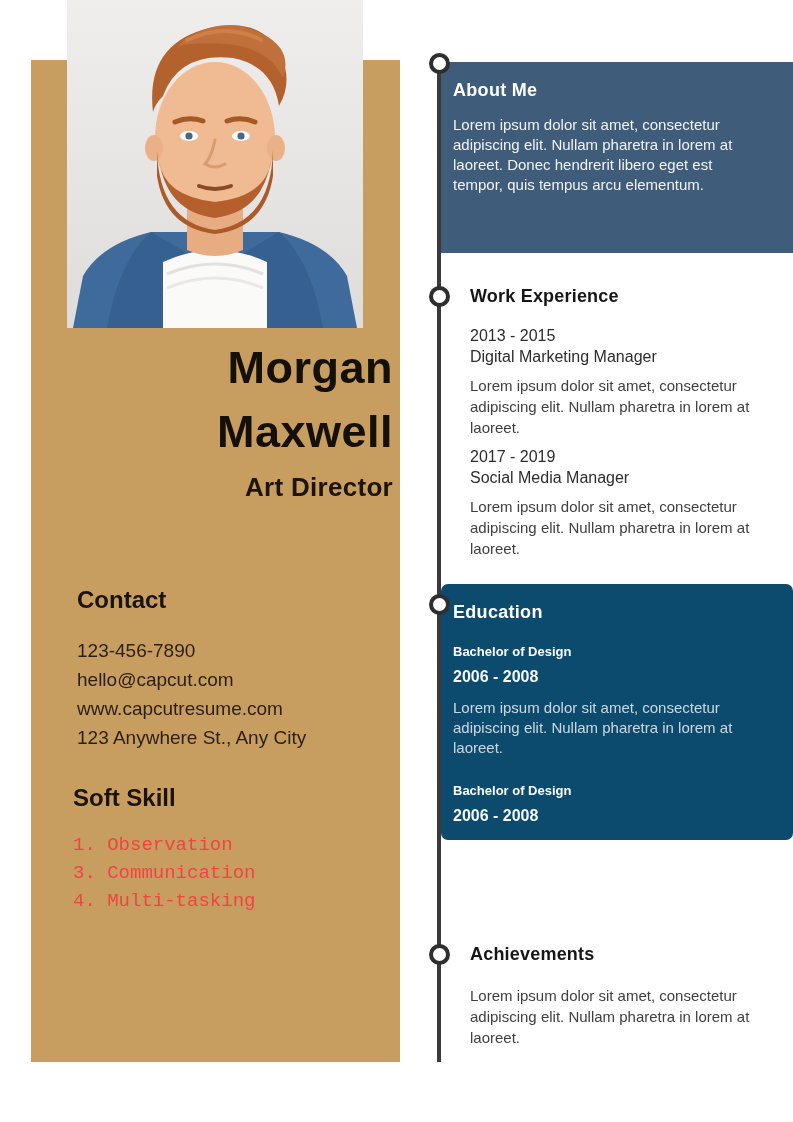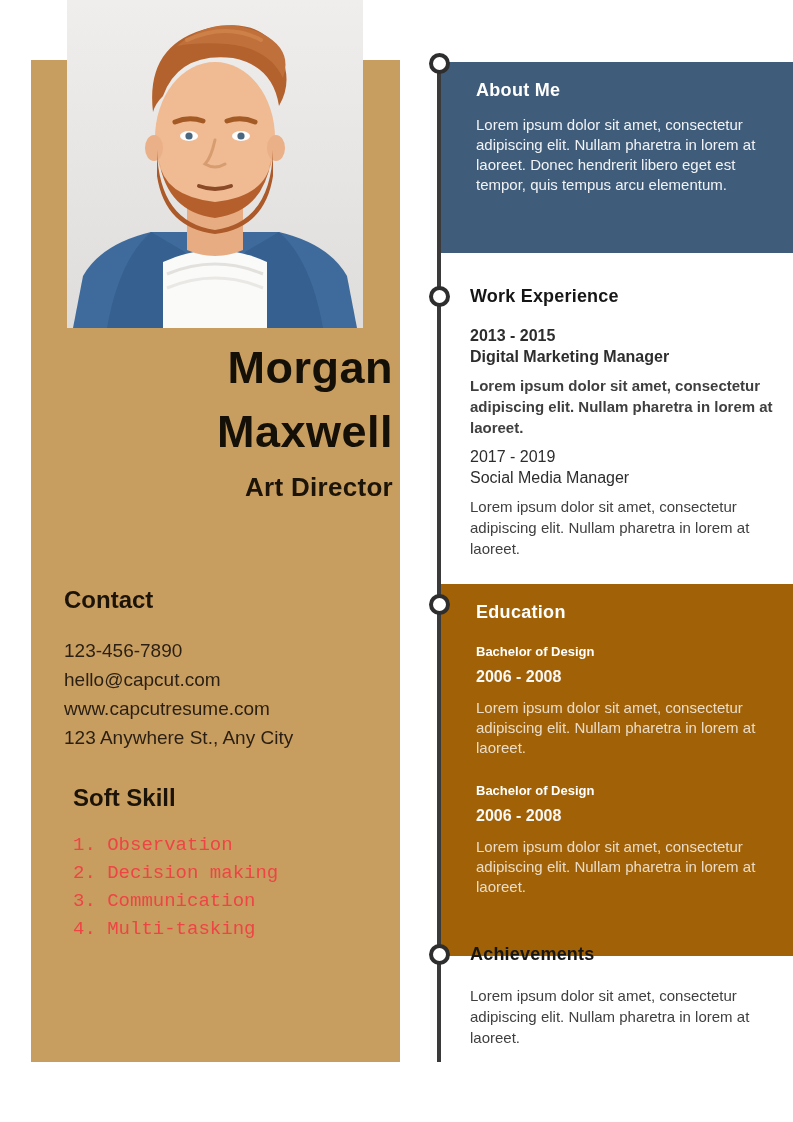--- a/index.html
+++ b/index.html
@@ -18,21 +18,21 @@
   .photo{
     position:absolute;left:67px;top:0;width:296px;height:328px;
     overflow:hidden;background:#E9E8E6;
   }
   .photo svg{display:block;width:100%;height:100%;}
 
   .name-block{position:absolute;left:73px;top:336px;width:320px;color:#1d1409;text-align:right;}
   .name-line{font-size:45px;font-weight:700;line-height:64px;letter-spacing:.5px;color:#151007;}
   .job-title{margin-top:8px;font-size:26px;font-weight:700;letter-spacing:.3px;color:#1d1409;}
 
-  .contact-block{position:absolute;left:64px;top:586px;width:320px;color:#241a0e;}
+  .contact-block{position:absolute;left:77px;top:586px;width:320px;color:#241a0e;}
   .side-heading{font-size:24px;font-weight:700;color:#1b1308;}
   .contact-list{margin-top:22px;font-size:19px;line-height:29px;color:#2a1f12;}
   .skills-block{position:absolute;left:73px;top:784px;width:320px;}
   .skills-list{margin-top:19px;font-size:19px;line-height:28px;color:#ef4444;font-family:Liberation Mono, monospace;}
 
   
   .timeline-line{
     position:absolute;left:437px;top:63px;width:4px;height:999px;
     background:#3a3a3a;z-index:3;
   }
@@ -41,33 +41,33 @@
     border-radius:50%;background:#ffffff;z-index:4;left:429px;
   }
   .node-about{top:53px;}
   .node-work{top:286px;}
   .node-education{top:594px;}
   .node-achievements{top:944px;}
 
   
   .box{position:absolute;left:441px;width:352px;z-index:2;}
   .about-box{top:62px;height:191px;background:#3F5C7A;}
-  .edu-box{top:584px;height:372px;background:#a16207;}
-  .box-inner{padding:18px 26px 0 35px;}
+  .edu-box{top:584px;height:256px;background:#0c4a6e;border-radius:7px;}
+  .box-inner{padding:18px 26px 0 12px;}
   .box-heading{font-size:18px;font-weight:700;color:#ffffff;letter-spacing:.3px;}
   .box-body{margin-top:14px;font-size:15px;line-height:20px;color:rgba(255,255,255,.93);width:300px;}
 
   .plain-section{position:absolute;left:470px;width:310px;z-index:2;}
   .work-section{top:286px;}
   .ach-section{top:944px;}
   .plain-heading{font-size:18px;font-weight:700;color:#161616;letter-spacing:.2px;}
   .entry-period{font-size:16px;color:#2d2d2d;line-height:21px;}
   .entry-role{font-size:16px;color:#2d2d2d;line-height:21px;}
   .entry-body{margin-top:8px;font-size:15px;line-height:21px;color:#3f3f3f;width:318px;}
-  .work-entry-1{margin-top:18px;font-weight:bold;}
+  .work-entry-1{margin-top:18px;}
   .work-entry-2{margin-top:8px;}
 
   .edu-degree{font-size:13px;font-weight:700;color:#ffffff;line-height:25px;}
   .edu-period{font-size:16px;font-weight:700;color:rgba(255,255,255,.96);line-height:25px;}
   .edu-body{margin-top:9px;font-size:15px;line-height:20px;color:rgba(255,255,255,.78);width:302px;}
   .edu-entry-1{margin-top:16px;}
   .edu-entry-2{margin-top:20px;}
 
   .ach-body{margin-top:20px;font-size:15px;line-height:21px;color:#3f3f3f;width:318px;}
 </style>
@@ -136,21 +136,20 @@
       <div>hello@capcut.com</div>
       <div>www.capcutresume.com</div>
       <div>123 Anywhere St., Any City</div>
     </div>
   </div>
 
   <div class="skills-block">
     <div class="side-heading">Soft Skill</div>
     <div class="skills-list">
       <div>1. Observation</div>
-      <div>2. Decision making</div>
       <div>3. Communication</div>
       <div>4. Multi-tasking</div>
     </div>
   </div>
 
   <div class="timeline-line"></div>
   <div class="timeline-node node-about"></div>
   <div class="timeline-node node-work"></div>
   <div class="timeline-node node-education"></div>
   <div class="timeline-node node-achievements"></div>

